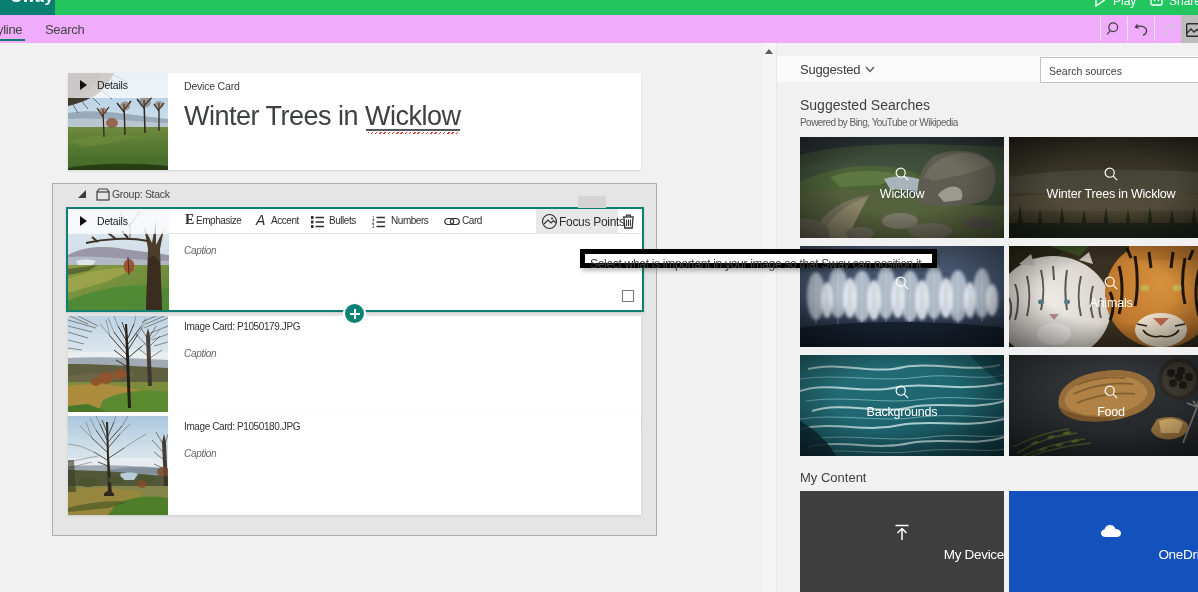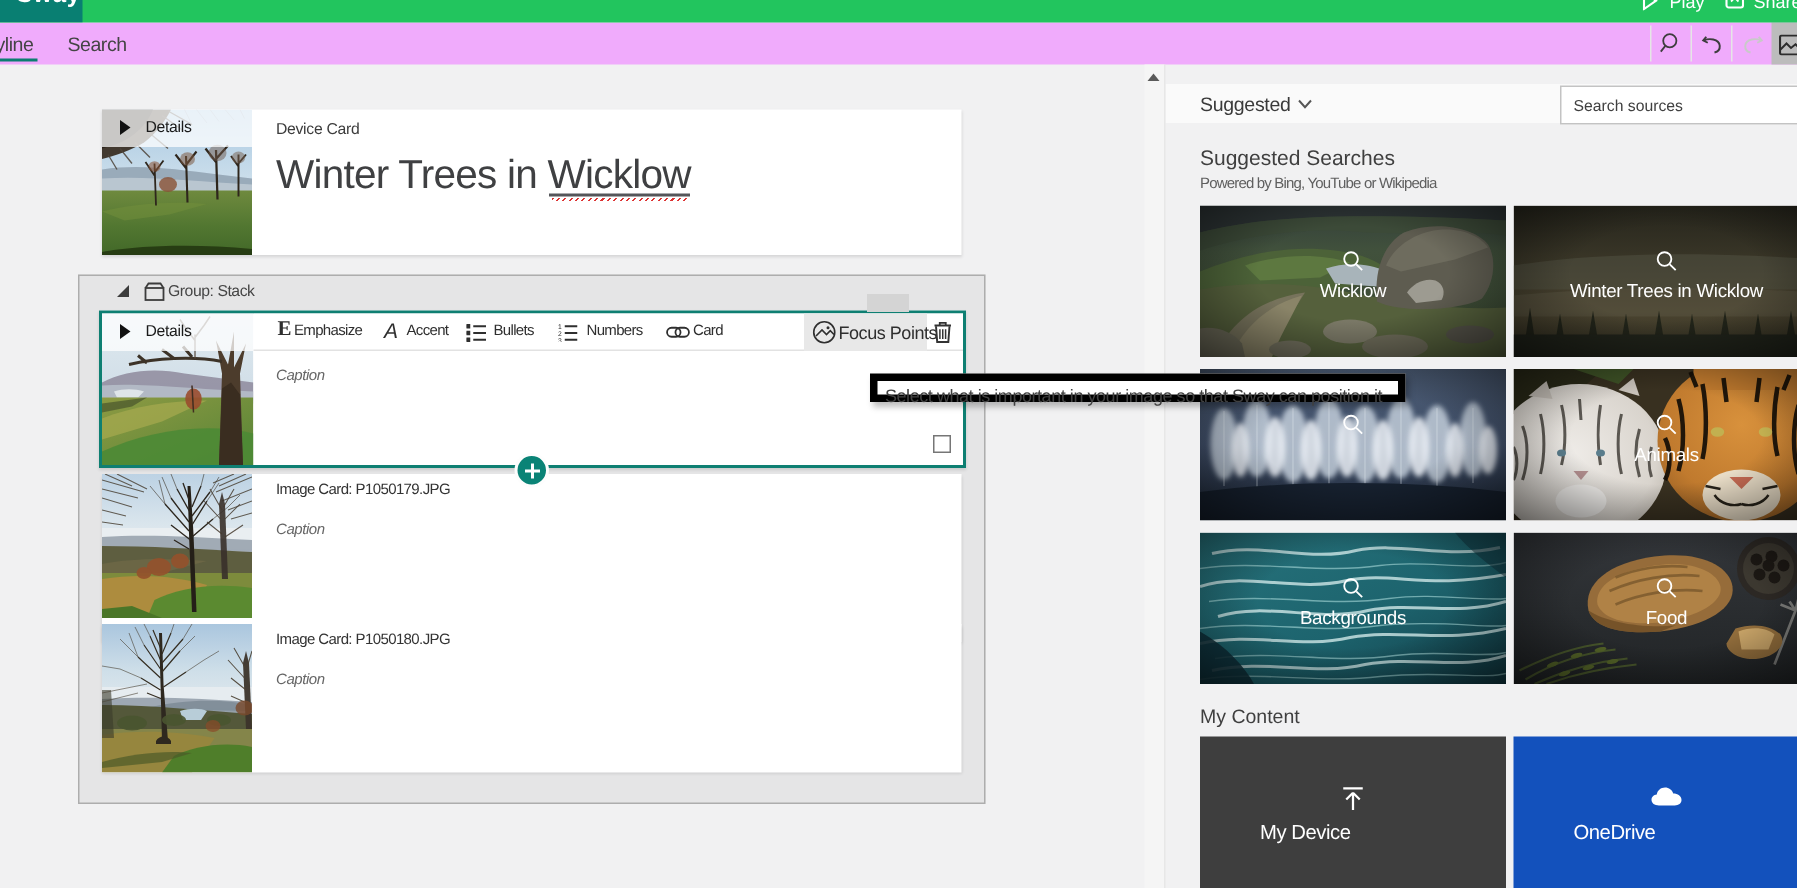--- a/index.html
+++ b/index.html
@@ -28,21 +28,21 @@
 #searchbox { position:absolute; left:263px; top:1px; width:170px; height:26px; background:#fff; border:1px solid #c3c3c3; }
 #searchbox span { position:absolute; left:8px; top:7px; font-size:10.5px; color:#404040; }
 #sughead { position:absolute; left:23px; top:41px; font-size:14px; color:#3f3f3f; }
 #sugsub { position:absolute; left:23px; top:61px; font-size:10px; letter-spacing:-0.55px; color:#5f5f5f; }
 .tile { position:absolute; width:204px; height:101px; overflow:hidden; }
 .tile svg { position:absolute; left:0; top:0; }
 .tlbl { position:absolute; left:0; width:100%; text-align:center; color:#fff; font-size:12.5px; letter-spacing:-0.2px; top:50px; }
 .tile svg.tmag { position:absolute; left:50%; top:30px; margin-left:-7px; }
 #mchead { position:absolute; left:23px; top:414px; font-size:13px; color:#3f3f3f; }
 .mctile { position:absolute; top:435px; width:204px; height:104px; color:#fff; }
-.mclbl { position:absolute; width:100%; text-align:left; top:56px; font-size:13.5px; letter-spacing:-0.3px;padding-left:40px; }
+.mclbl { position:absolute; width:100%; text-align:right; top:56px; font-size:13.5px; letter-spacing:-0.3px;padding-left:40px; }
 .mcicon { position:absolute; left:50%; top:33px; }
 
 
 #scrollb { left:763px; top:43px; width:13px; height:549px; background:#f5f5f5; }
 #scrollb .up { position:absolute; left:2px; top:6px; width:0; height:0; border-left:4px solid transparent; border-right:4px solid transparent; border-bottom:5px solid #5a5a5a; }
 #vline { left:776px; top:43px; width:1px; height:549px; background:#e7e7e7; }
 
 
 .card { position:absolute; background:#fff; box-shadow:0 1px 2px rgba(0,0,0,0.12); }
 #titlecard { left:68px; top:73px; width:573px; height:97px; box-shadow:0 1px 2px rgba(0,0,0,0.12); }

